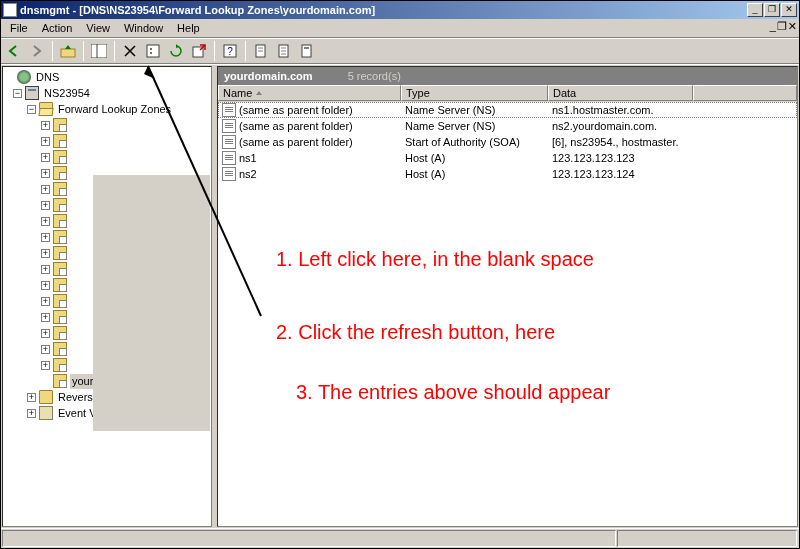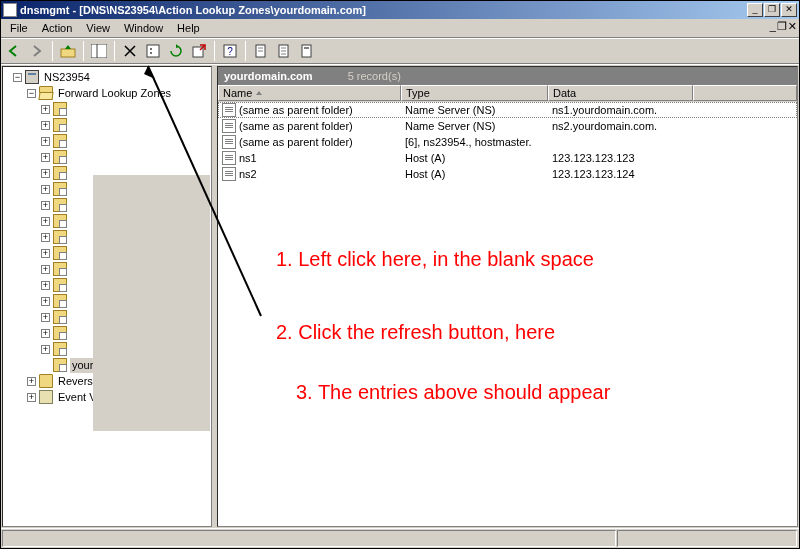--- a/index.html
+++ b/index.html
@@ -55,21 +55,21 @@
   .ticon{position:relative;}
   .sort-tri { margin-left:4px; width:0;height:0;border-left:3px solid transparent;border-right:3px solid transparent;border-bottom:4px solid #808080;}
 </style>
 </head>
 <body>
 
 <div class="window">
 
   <div class="titlebar">
     <div class="icon"></div>
-    <div class="title">dnsmgmt - [DNS\NS23954\Action Lookup Zones\yourdomain.com]</div>
+    <div class="title">dnsmgmt - [DNS\NS23954\Forward Lookup Zones\yourdomain.com]</div>
     <div class="btns">
       <div class="btn">_</div>
       <div class="btn">❐</div>
       <div class="btn">✕</div>
     </div>
   </div>
 
   <div class="menubar">
     <div class="item"><span>File</span></div>
     <div class="item"><span>Action</span></div>
@@ -162,20 +162,25 @@
           <rect x="2" y="1" width="9" height="12" fill="#fff" stroke="#404040"></rect>
           <rect x="4" y="3" width="5" height="2" fill="#808080"></rect>
         </svg>
       </div>
   </div>
 
   <div class="content">
     <div class="tree-pane">
       <div class="greybox" style="left:90px; top:108px; width:117px; height:256px;"></div>
       <div class="tree">
+        <div class="node" style="padding-left:0px;">
+          <div class="noexp"></div>
+            <div class="ticon i-dns"></div>
+            <span class="label">DNS</span>
+        </div>
         <div class="node" style="padding-left:8px;">
           <div class="exp">−</div>
             <div class="ticon i-server"></div>
             <span class="label">NS23954</span>
         </div>
         <div class="node" style="padding-left:22px;">
           <div class="exp">−</div>
             <div class="ticon i-folder open"></div>
             <span class="label">Forward Lookup Zones</span>
         </div>
@@ -297,35 +302,36 @@
           </div>
         <div class="col" style="flex:1"></div>
       </div>
       <div class="list-items" id="list-items">
           <div class="row sel">
             <div class="cell" style="width:183px">
               <div class="ricon"></div>
               <span>(same as parent folder)</span>
             </div>
             <div class="cell" style="width:147px">Name Server (NS)</div>
-            <div class="cell" style="width:145px">ns1.yourdomain.com.</div>
+            <div class="cell" style="width:145px">ns1.hostmaster.com.</div>
           </div>
           <div class="row">
             <div class="cell" style="width:183px">
               <div class="ricon"></div>
               <span>(same as parent folder)</span>
             </div>
             <div class="cell" style="width:147px">Name Server (NS)</div>
             <div class="cell" style="width:145px">ns2.yourdomain.com.</div>
           </div>
           <div class="row">
             <div class="cell" style="width:183px">
               <div class="ricon"></div>
               <span>(same as parent folder)</span>
             </div>
+            <div class="cell" style="width:147px">Start of Authority (SOA)</div>
             <div class="cell" style="width:145px">[6], ns23954., hostmaster.</div>
           </div>
           <div class="row">
             <div class="cell" style="width:183px">
               <div class="ricon"></div>
               <span>ns1</span>
             </div>
             <div class="cell" style="width:147px">Host (A)</div>
             <div class="cell" style="width:145px">123.123.123.123</div>
           </div>

